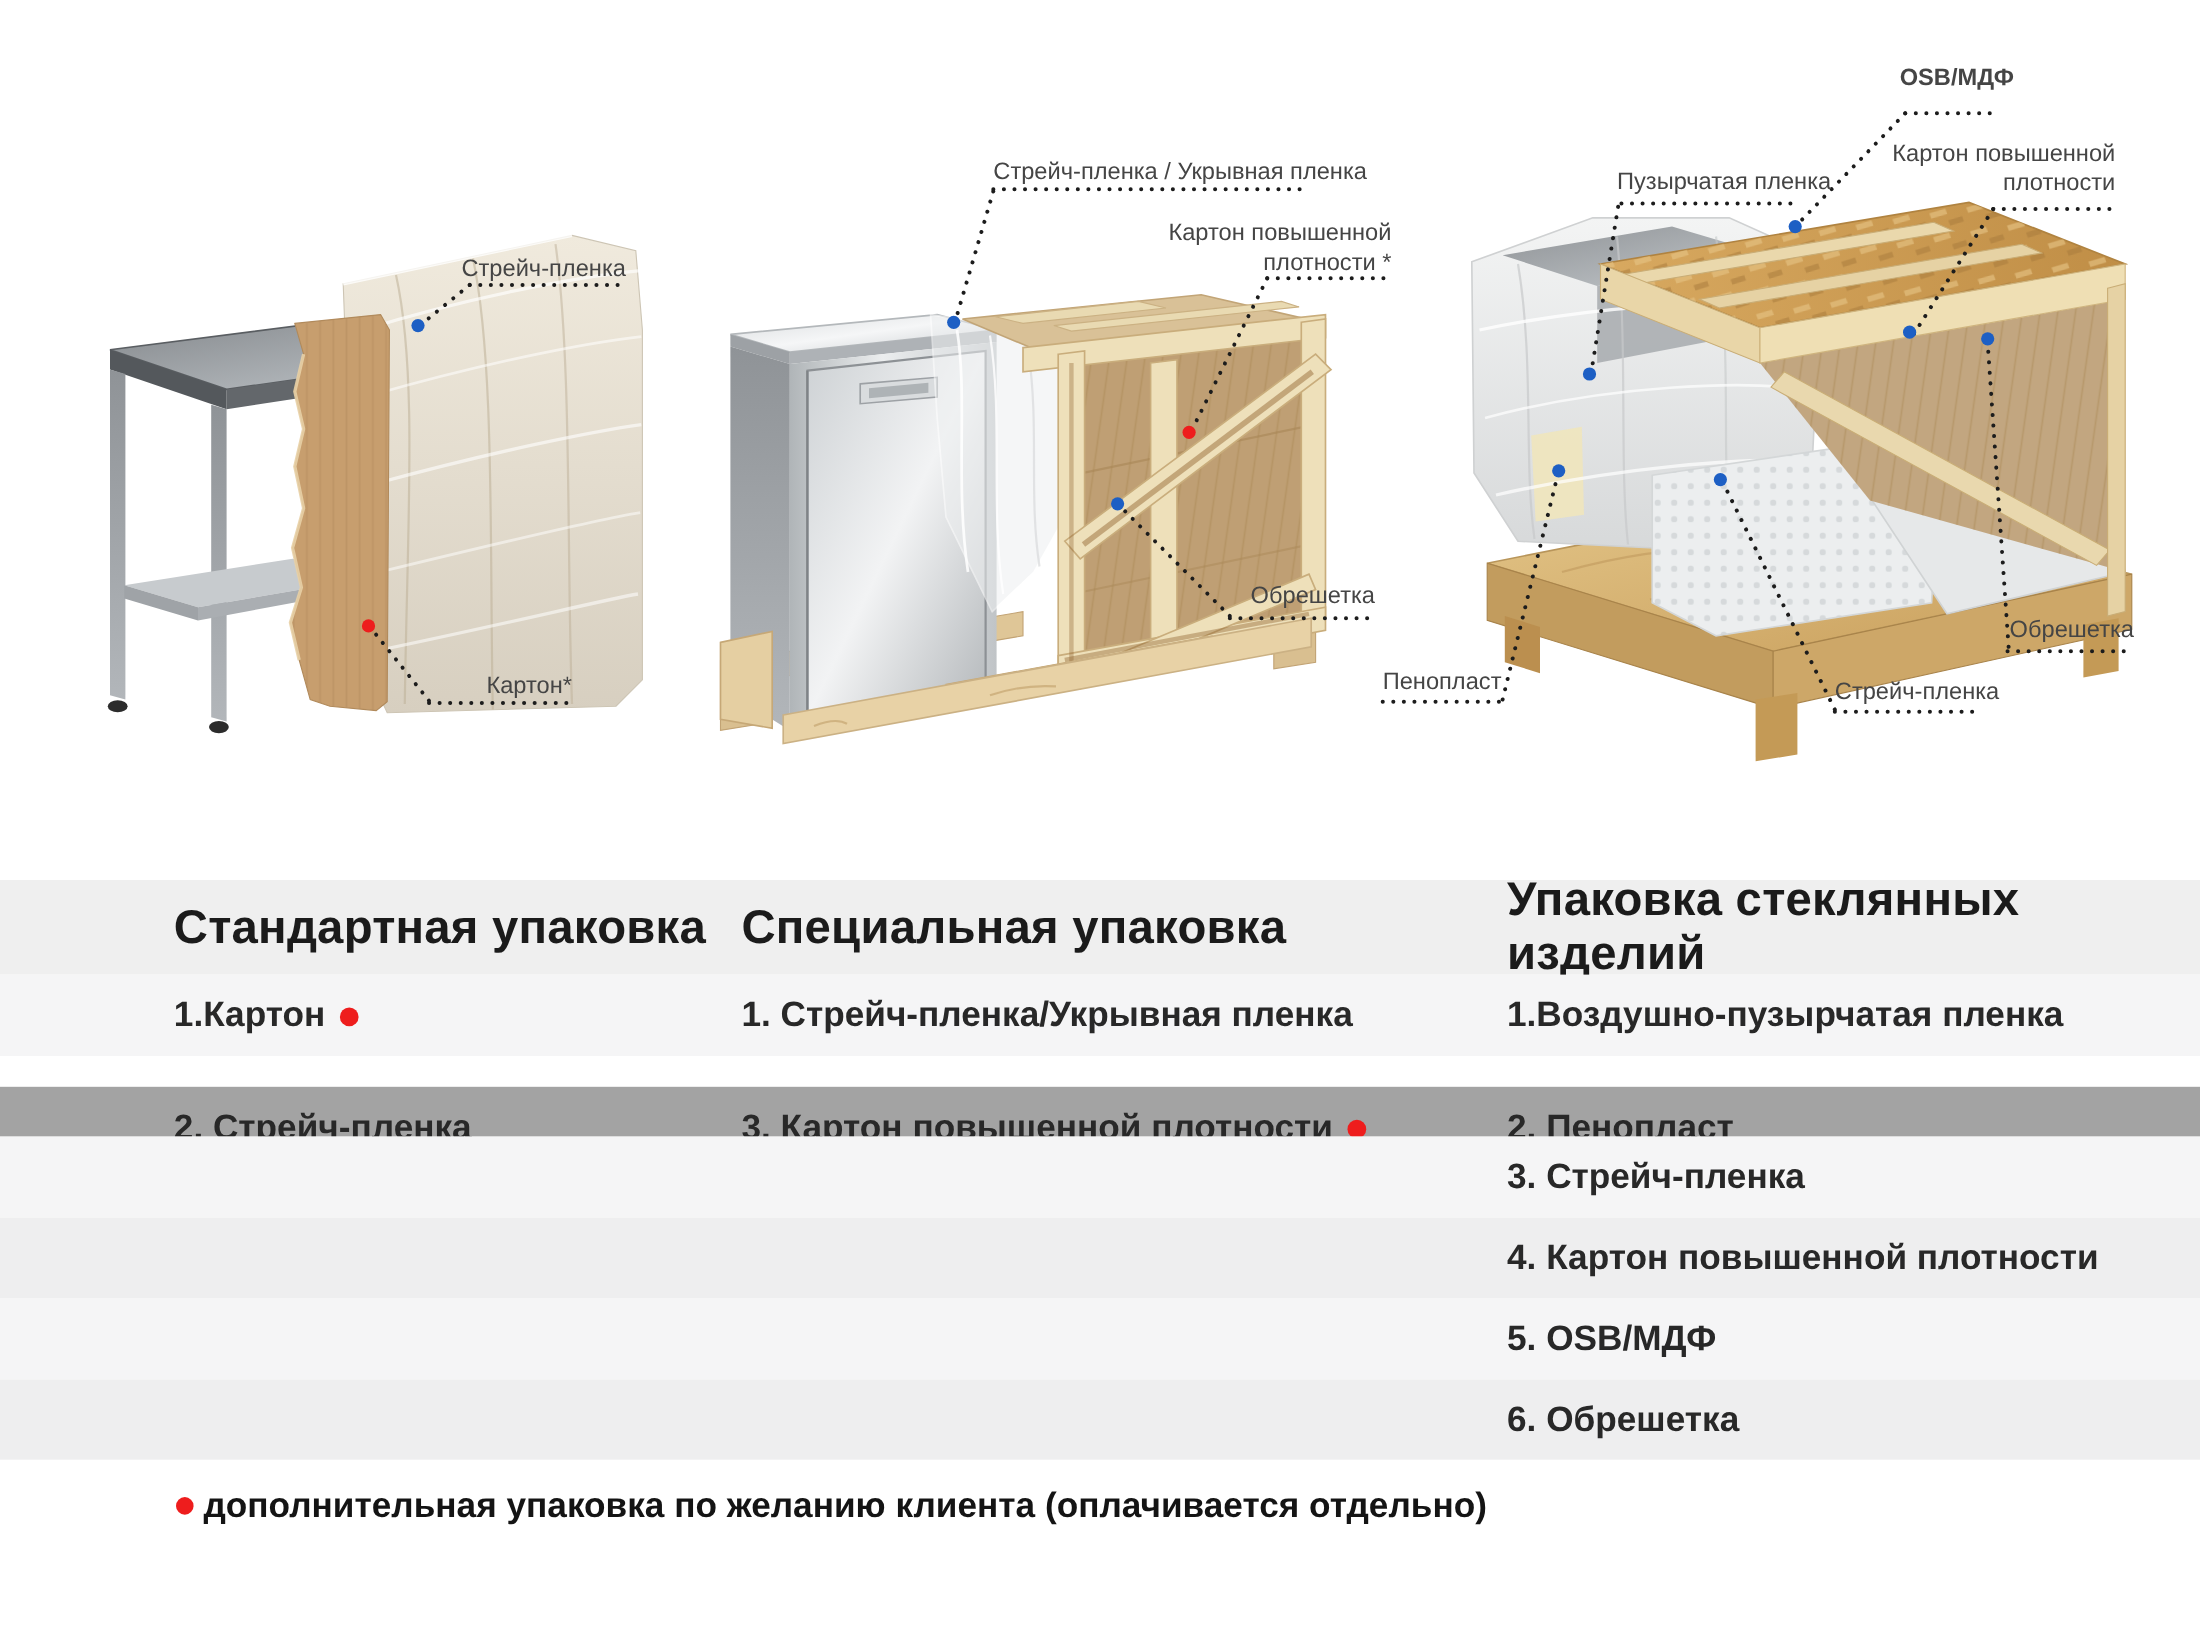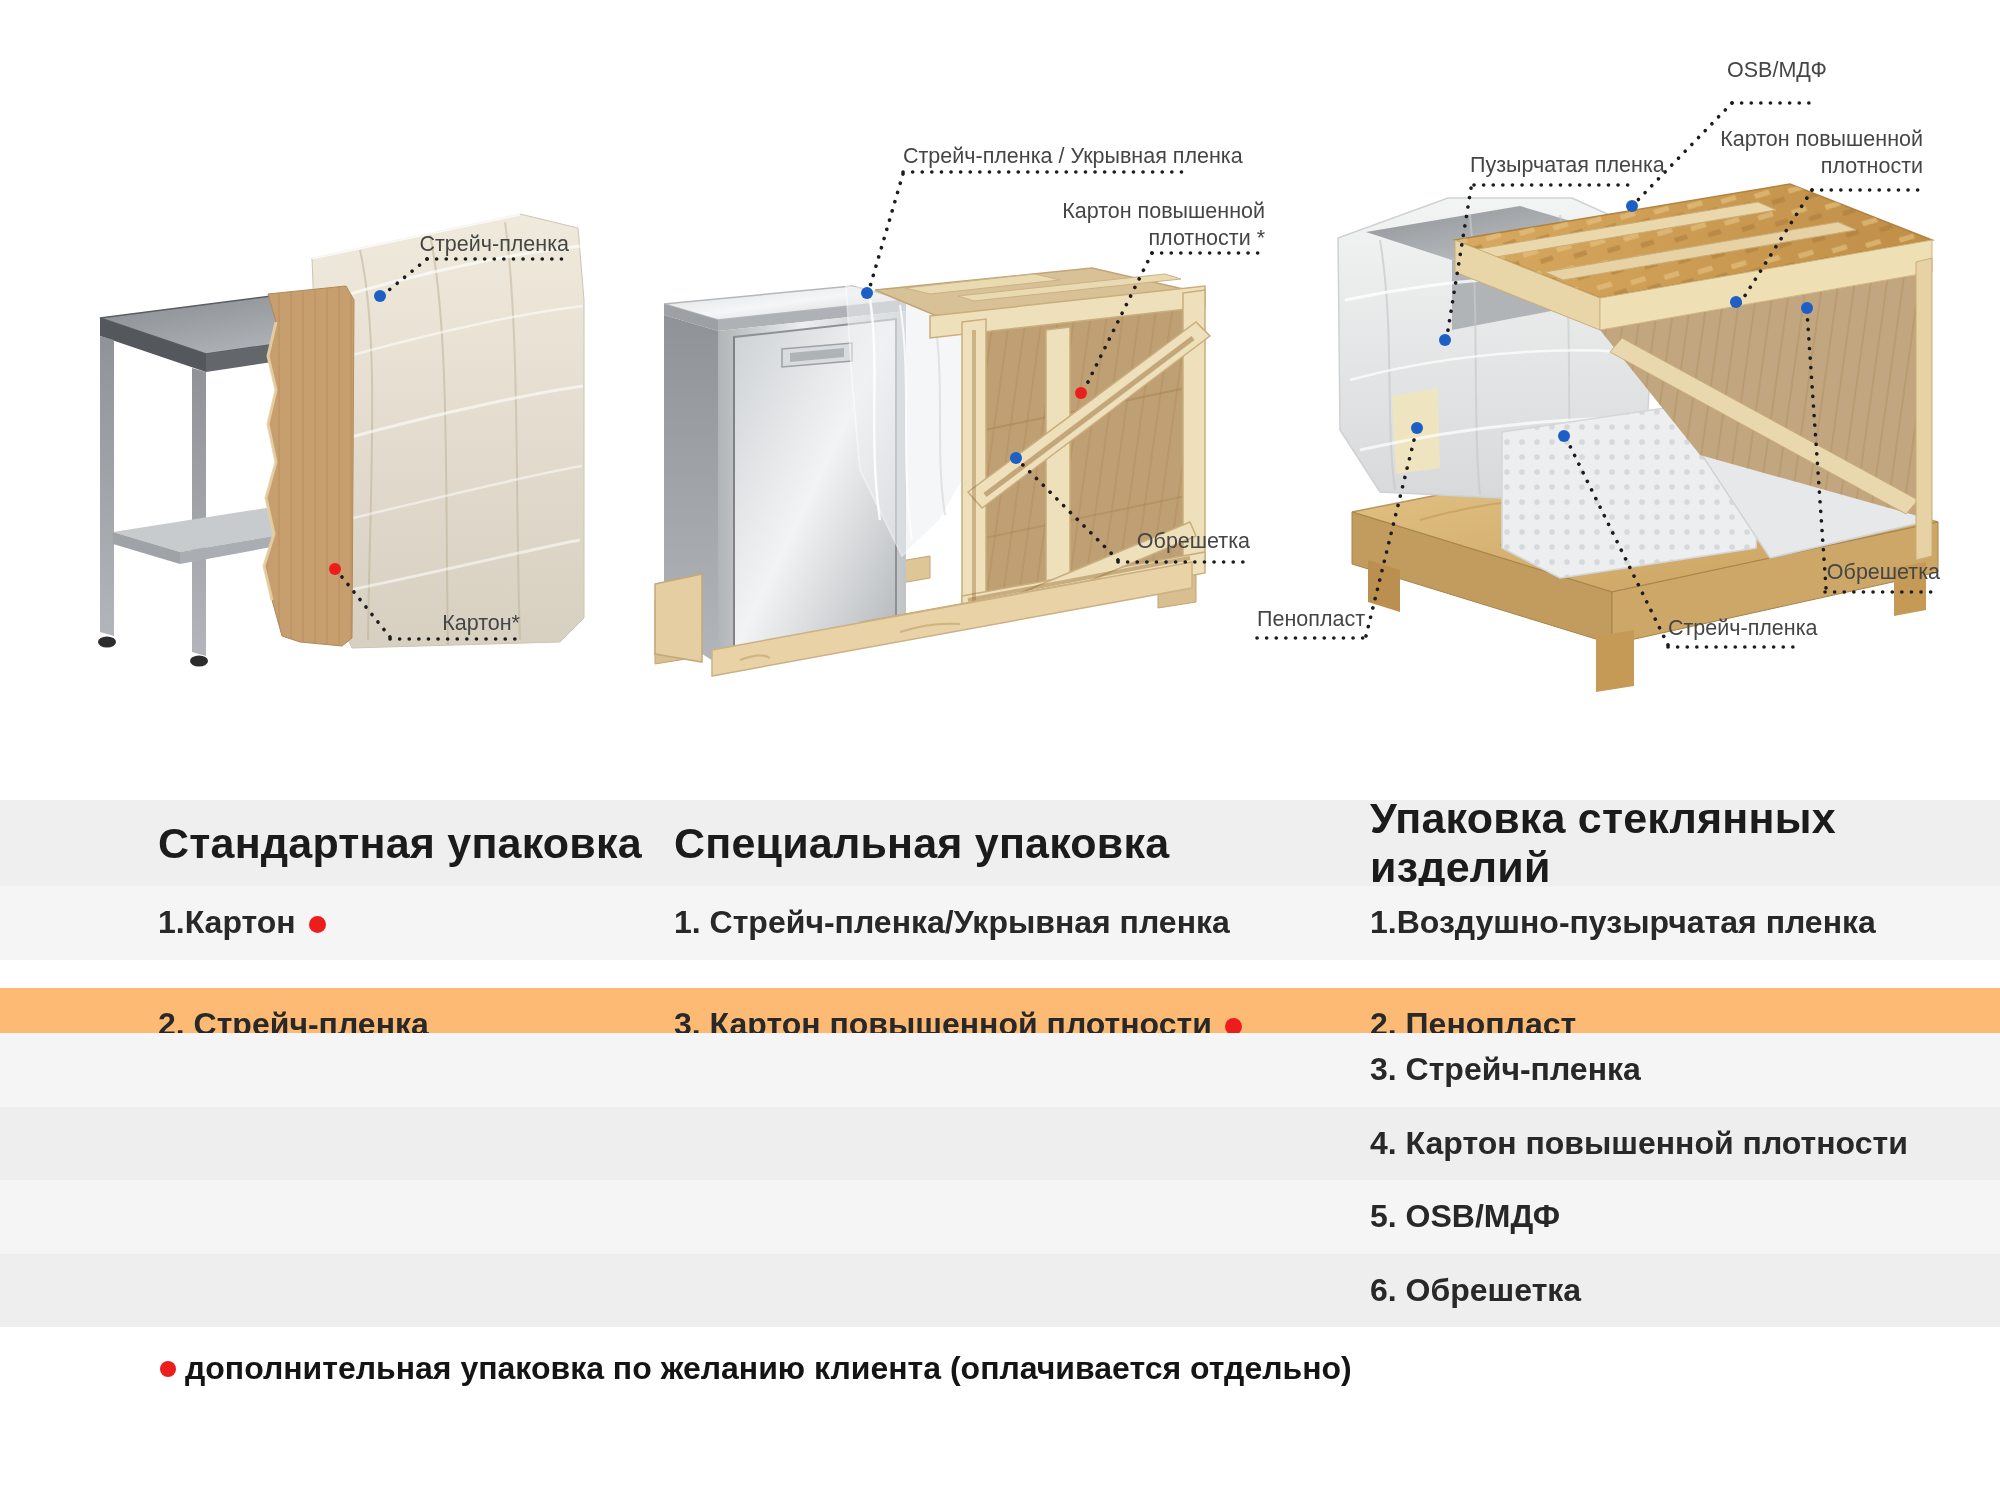--- a/index.html
+++ b/index.html
@@ -12,21 +12,21 @@
   .photo-label { position:absolute; font-size:21.5px; line-height:27px; color:#454545;
                  white-space:nowrap; }
   .photo-label.two { white-space:pre-line; }
   .al-r { text-align:right; }
   .al-c { text-align:center; }
 
   
   .band { position:absolute; left:0; width:2000px; }
   .band-header { top:800px; height:86px; background:#efefef; }
   .band-r1 { top:886px;    height:73.5px; background:#f5f5f6; }
-  .band-r2 { top:988px;  height:73.5px; background:#fdba74; }
+  .band-r2 { top:988px;  height:73.5px; background:#a3a3a3; }
   .band-r3 { top:1033px;   height:73.5px; background:#f5f5f6; }
   .band-r4 { top:1106.5px; height:73.5px; background:#eeeeef; }
   .band-r5 { top:1180px;   height:73.5px; background:#f5f5f6; }
   .band-r6 { top:1253.5px; height:73.5px; background:#eeeeef; }
 
   .cell { position:absolute; top:0; height:100%; display:flex; align-items:center; gap:13px; }
   .col1 { left:158px; } .col2 { left:674px; } .col3 { left:1370px; }
   .band-header .cell { font-weight:bold; font-size:43px; color:#1b1b1b; letter-spacing:0.2px; }
   .item { font-size:32px; color:#282828;font-weight:bold; }
 
@@ -266,21 +266,21 @@
   </svg>
 
   <div class="photo-label al-r" style="right:1431px; top:231px;">Стрейч-пленка</div>
   <div class="photo-label al-r" style="right:1480px; top:610px;">Картон*</div>
 
   <div class="photo-label" style="left:903px; top:143px;">Стрейч-пленка / Укрывная пленка</div>
   <div class="photo-label al-r two" style="right:735px; top:198px;">Картон повышенной
 плотности *</div>
   <div class="photo-label al-r" style="right:750px; top:528px;">Обрешетка</div>
 
-  <div class="photo-label al-c" style="left:1727px; top:57px; width:90px;">OSB/МДФ</div>
+  <div class="photo-label al-c" style="left:1727px; top:57px; width:90px;font-weight:bold;">OSB/МДФ</div>
   <div class="photo-label al-r two" style="right:77px; top:126px;">Картон повышенной
 плотности</div>
   <div class="photo-label" style="left:1470px; top:152px;">Пузырчатая пленка</div>
   <div class="photo-label al-r" style="right:60px; top:559px;">Обрешетка</div>
   <div class="photo-label" style="left:1668px; top:615px;">Стрейч-пленка</div>
   <div class="photo-label" style="left:1257px; top:606px;">Пенопласт</div>
 
   <div class="band band-header">
     <div class="cell col1">
       <span>Стандартная упаковка</span>

